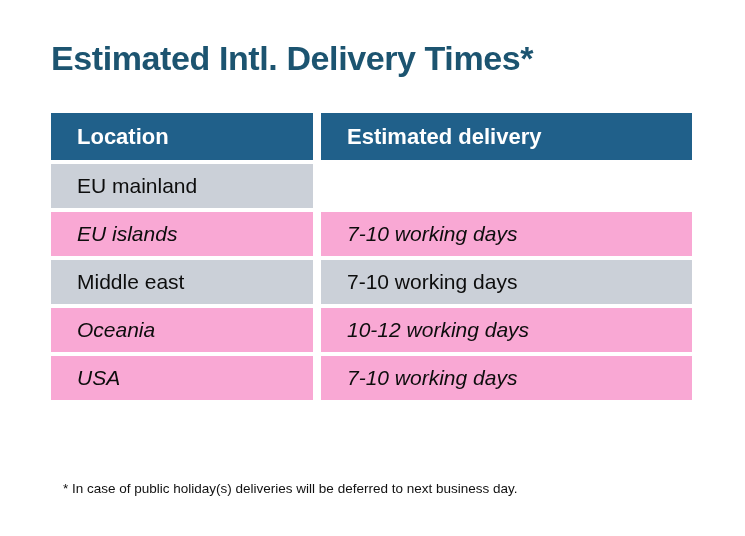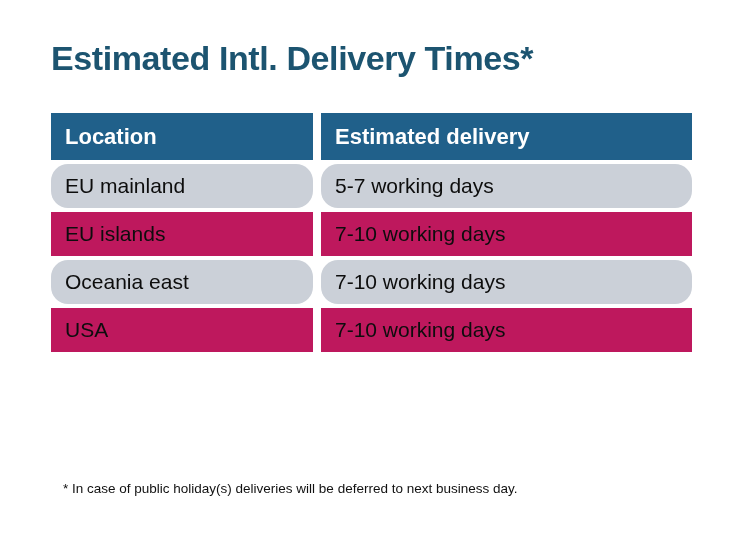--- a/index.html
+++ b/index.html
@@ -47,21 +47,21 @@
   }
   .row:last-child {
     margin-bottom: 16px;
   }
 
   .cell {
     box-sizing: border-box;
     display: flex;
     align-items: center;
     height: 44px;
-    padding-left: 14px;
+    padding-left: 26px;
     font-size: 21px;
     color: #0d0d0d;
     white-space: nowrap;
     overflow: hidden;
   }
 
   .cell-loc {
     width: 262px;
     margin-right: 8px;
   }
@@ -76,22 +76,22 @@
     background: #20608a;
     color: #ffffff;
     font-weight: bold;
     font-size: 22px;
   }
   .row-header {
     margin-bottom: 4px;
   }
 
   
-  .row-odd .cell  { background: #cbd0d8; border-radius: 17px; }
-  .row-even .cell { background: #be185d; }
+  .row-odd .cell  { background: #cbd0d8; }
+  .row-even .cell { background: #f9a8d4; font-style: italic; }
 
   .footnote {
     position: absolute;
     left: 63px;
     top: 479px;
     font-size: 13.5px;
     color: #111111;
     white-space: nowrap;
     line-height: 20px;
   }
@@ -105,33 +105,36 @@
 
   <div class="table">
 
     <div class="row row-header">
       <div class="cell cell-loc">Location</div>
       <div class="cell cell-del">Estimated delivery</div>
     </div>
 
     <div class="row row-odd">
       <div class="cell cell-loc">EU mainland</div>
-      <div class="cell cell-del">5-7 working days</div>
     </div>
 
     <div class="row row-even">
       <div class="cell cell-loc">EU islands</div>
       <div class="cell cell-del">7-10 working days</div>
     </div>
 
     <div class="row row-odd">
-      <div class="cell cell-loc">Oceania east</div>
+      <div class="cell cell-loc">Middle east</div>
       <div class="cell cell-del">7-10 working days</div>
     </div>
 
+    <div class="row row-even">
+      <div class="cell cell-loc">Oceania</div>
+      <div class="cell cell-del">10-12 working days</div>
+    </div>
 
 
     <div class="row row-even">
       <div class="cell cell-loc">USA</div>
       <div class="cell cell-del">7-10 working days</div>
     </div>
 
   </div>
 
   <div class="footnote">* In case of public holiday(s) deliveries will be deferred to next business day.</div>

